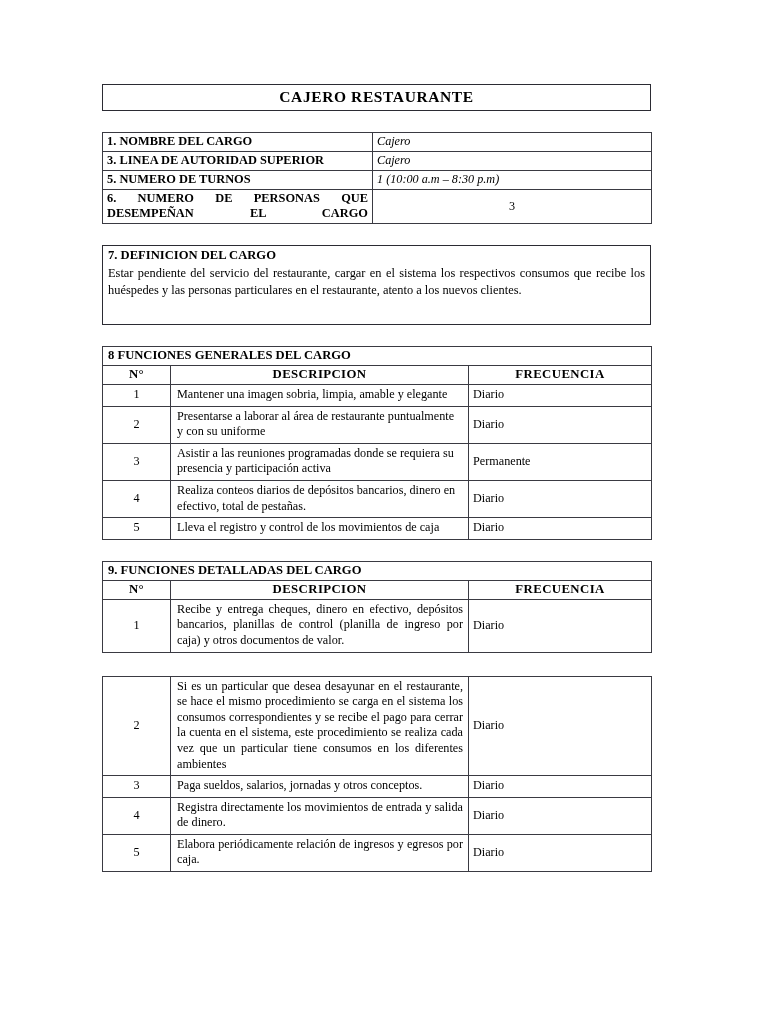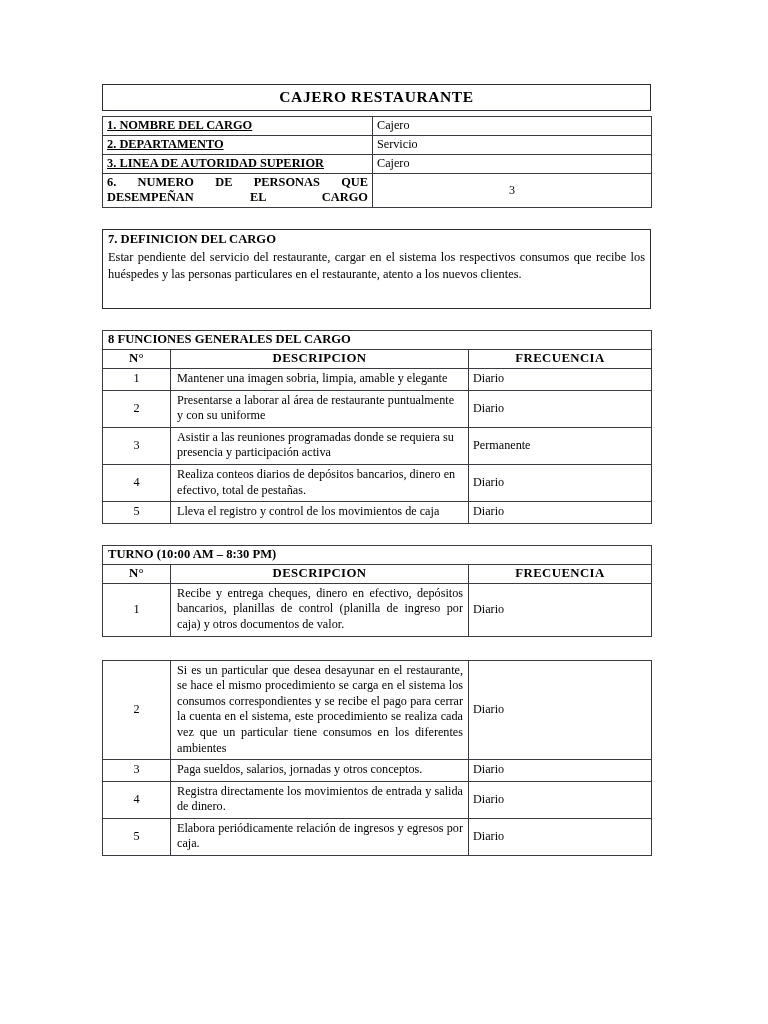--- a/index.html
+++ b/index.html
@@ -39,44 +39,44 @@
   }
 
   
   .title-box {
     border: 1.8px solid #2b2b33;
     text-align: center;
     font-weight: bold;
     font-size: 15.5px;
     letter-spacing: 0.6px;
     padding: 3px 0 4px 0;
-    margin-bottom: 5px;
+    margin-bottom: 21px;
   }
 
   
   .t-ident { margin-bottom: 21px; }
   .t-ident td { height: 14px; }
   .t-ident .lbl {
     font-weight: bold;
     font-size: 12.4px;
     line-height: 15px;
     white-space: nowrap;
-    text-decoration: underline;
   }
   .t-ident .lbl-wrap {
     font-weight: bold;
     font-size: 12.4px;
     line-height: 15px;
     white-space: normal;
     text-align: justify;
     text-align-last: justify;
   }
   .t-ident .val {
     font-size: 12.2px;
     line-height: 15px;
+    font-style: italic;
   }
   .t-ident .val-center {
     font-size: 12.2px;
     line-height: 15px;
     text-align: center;
     vertical-align: middle;
   }
 
   
   .t-def { margin-bottom: 21px; }
@@ -135,26 +135,26 @@
     <colgroup>
         <col style="width:270px">
         <col style="width:279px">
       </colgroup>
     <tbody>
       <tr>
         <td class="lbl">1. NOMBRE DEL CARGO</td>
         <td class="val">Cajero</td>
       </tr>
       <tr>
-        <td class="lbl">2. DEPARTAMENTO</td>
-        <td class="val">Servicio</td>
-      </tr>
-      <tr>
         <td class="lbl">3. LINEA DE AUTORIDAD SUPERIOR</td>
         <td class="val">Cajero</td>
+      </tr>
+      <tr>
+        <td class="lbl">5. NUMERO DE TURNOS</td>
+        <td class="val">1 (10:00 a.m – 8:30 p.m)</td>
       </tr>
       <tr>
         <td class="lbl-wrap">6. NUMERO DE PERSONAS QUE DESEMPEÑAN EL CARGO</td>
         <td class="val-center">3</td>
       </tr>
     </tbody>
   </table>
 
   <table class="block t-def">
     <tbody>
@@ -211,21 +211,21 @@
   </table>
 
   <table class="block t-fn" style="margin-bottom:0">
     <colgroup>
         <col style="width:68px">
         <col style="width:298px">
         <col style="width:183px">
       </colgroup>
     <tbody>
       <tr>
-        <td class="section-head" colspan="3">TURNO (10:00 AM – 8:30 PM)</td>
+        <td class="section-head" colspan="3">9. FUNCIONES DETALLADAS DEL CARGO</td>
       </tr>
       <tr>
         <td class="col-head">N°</td>
         <td class="col-head">DESCRIPCION</td>
         <td class="col-head">FRECUENCIA</td>
       </tr>
       <tr>
         <td class="num">1</td>
         <td class="desc just">Recibe y entrega cheques, dinero en efectivo, depósitos bancarios, planillas de control (planilla de ingreso por caja) y otros documentos de valor.</td>
         <td class="freq">Diario</td>

